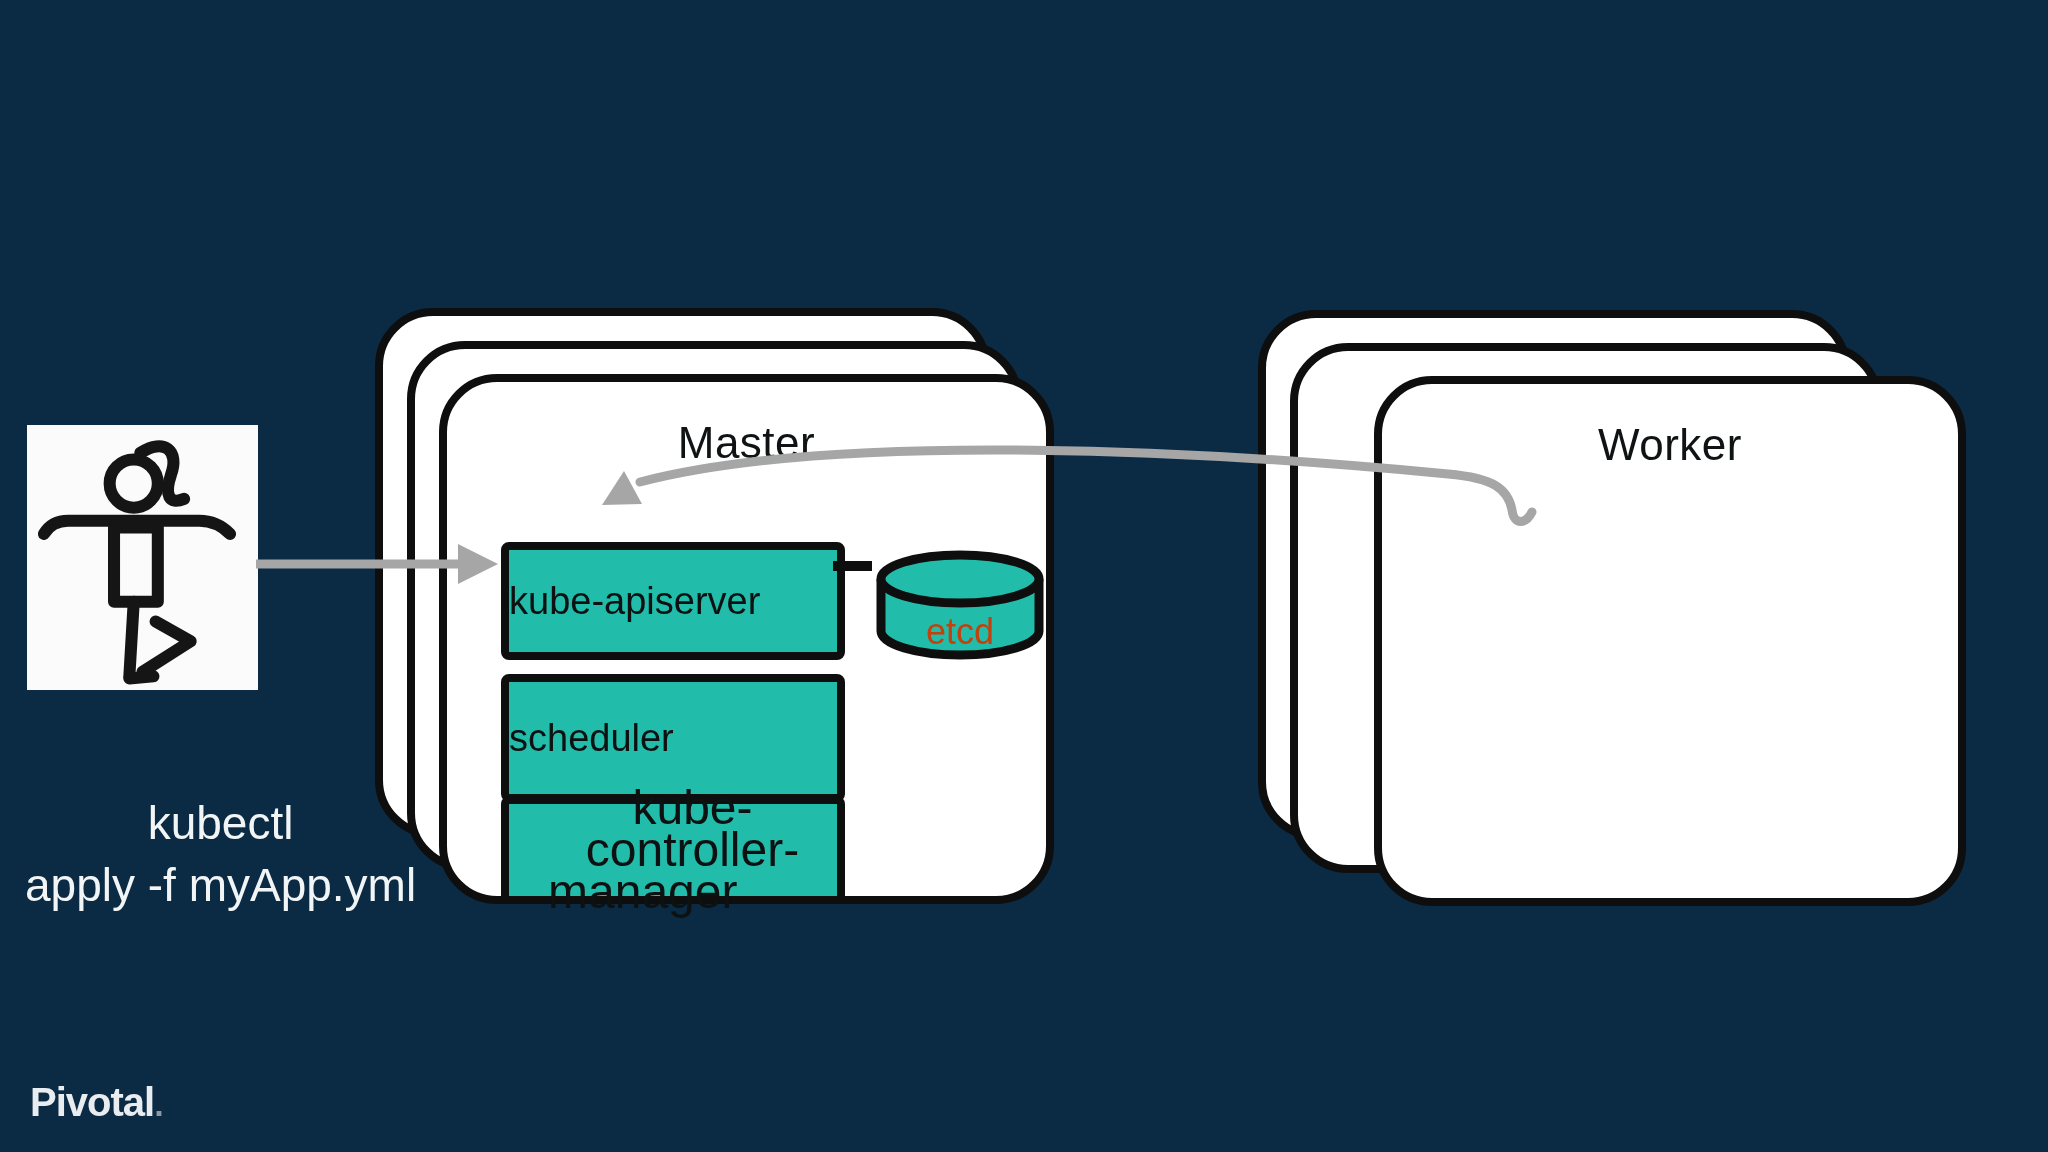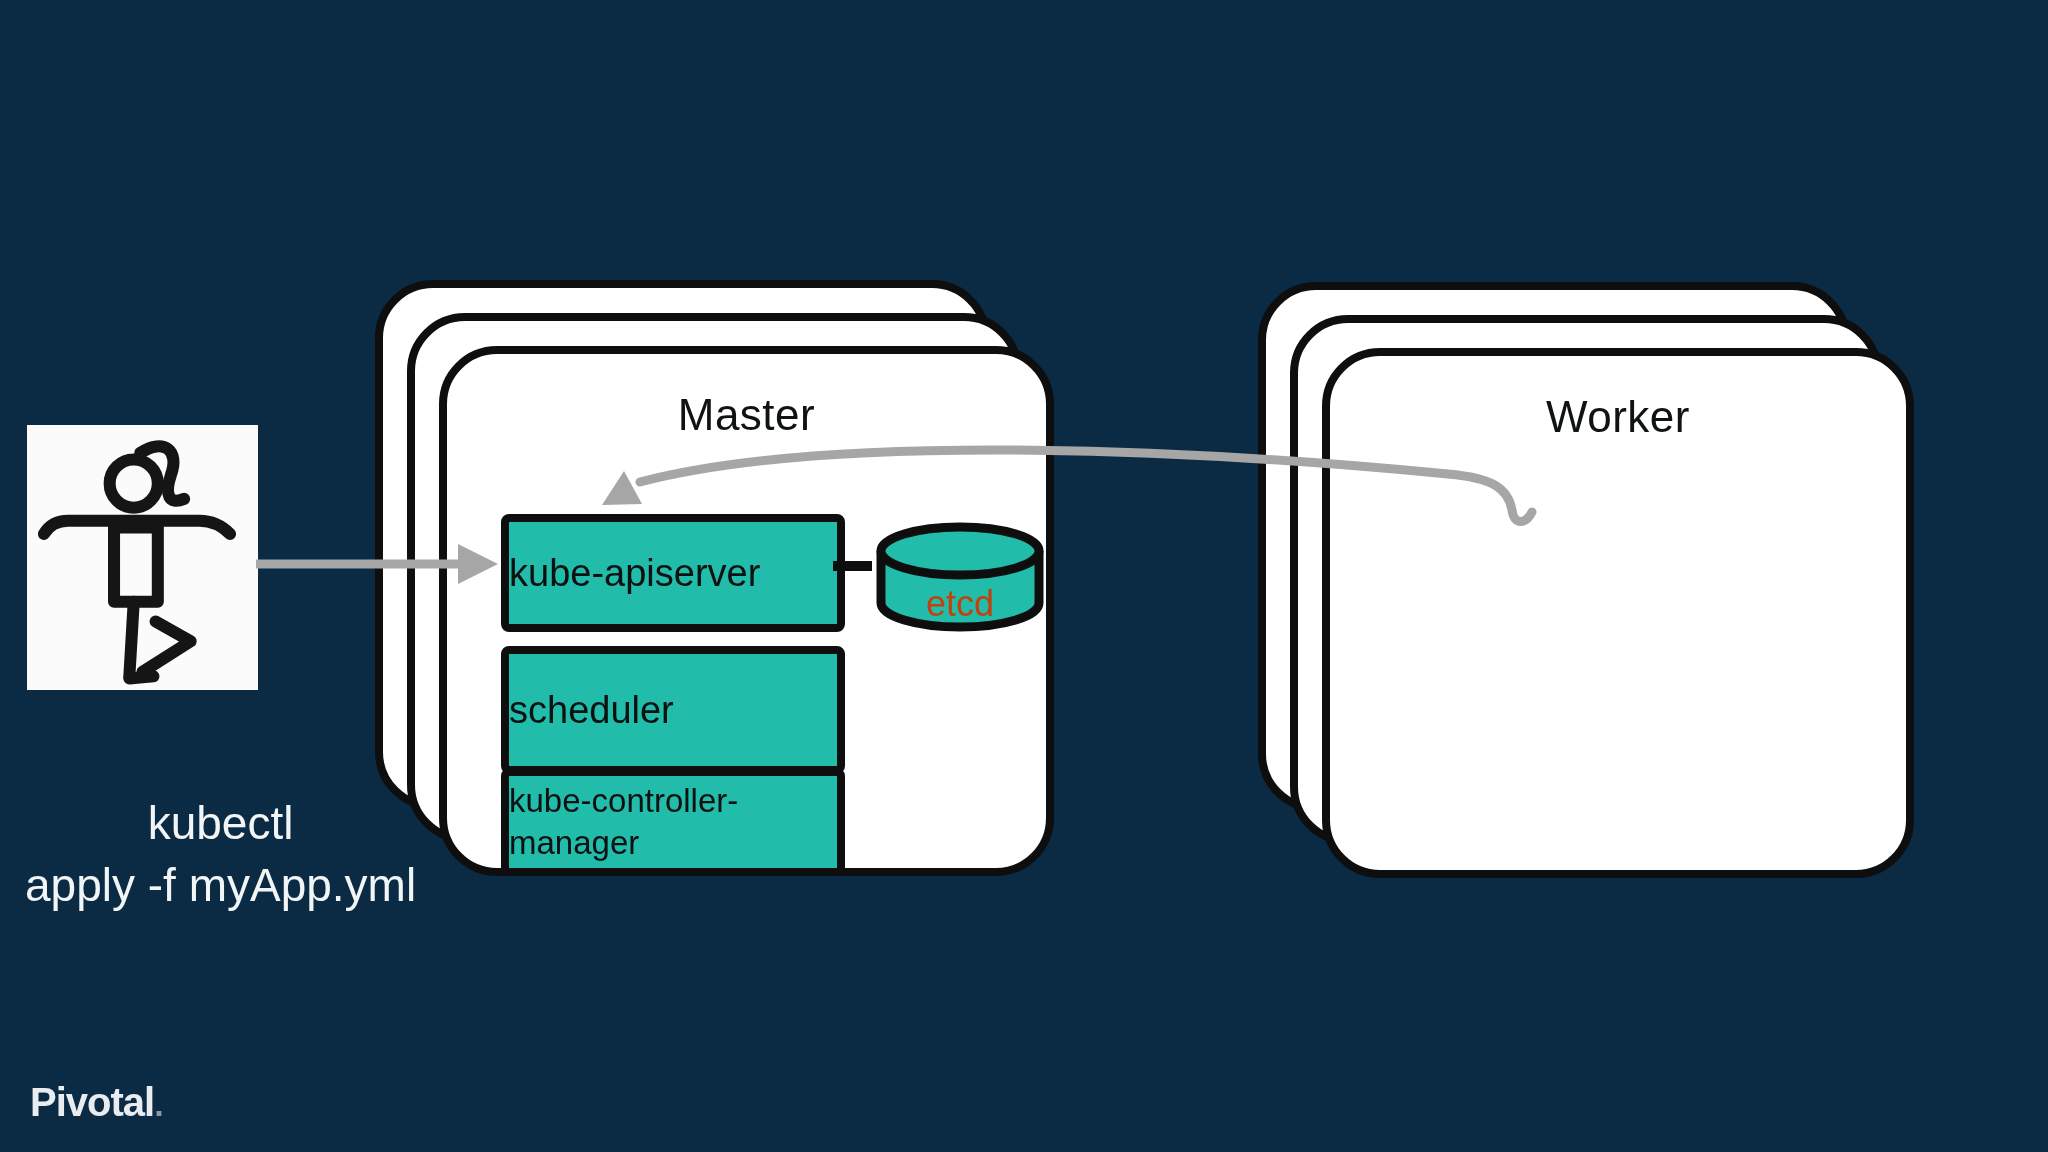--- a/index.html
+++ b/index.html
@@ -6,35 +6,36 @@
   .stage{
     position:relative;width:2048px;height:1152px;overflow:hidden;
     background:var(--bg,#0b2a44);
     font-family:"Liberation Sans","DejaVu Sans",sans-serif;
   }
   
   .card{
     position:absolute;background:var(--card,#fff);
     border:8px solid var(--stroke,#0e0e0e);border-radius:58px;
     box-sizing:border-box;
+    margin-top:28px;
   }
   .card.master{width:615px;height:530px;}
   .card.worker{width:592px;height:530px;}
   .node-title{
     position:absolute;top:36px;left:0;right:0;text-align:center;
     font-size:44px;color:#101314;letter-spacing:.5px;
   }
   .tealbox{
     position:absolute;background:var(--teal,#22bcaa);
     border:8px solid var(--stroke,#0e0e0e);border-radius:8px;
     box-sizing:border-box;display:flex;flex-direction:column;
     align-items:flex-start;justify-content:center;
     color:#0e1111;font-size:38px;line-height:44px;text-align:center;
   }
-  .tealbox.small-text{font-size:33px;line-height:42px;}
+  .tealbox.small-text{font-size:48px;line-height:42px;padding-left:39px;}
   
   .box-apiserver{left:54px;top:160px;width:344px;height:118px;}
   .box-scheduler{left:54px;top:292px;width:344px;height:128px;}
   .box-kcm{left:54px;top:414px;width:344px;height:108px;}
   .etcd{position:absolute;left:425px;top:165px;width:176px;height:116px;}
   .etcd svg{position:absolute;inset:0;}
   .etcd-label{
     position:absolute;left:0;right:0;bottom:10px;text-align:center;
     font-size:36px;color:#c2410c;
   }
@@ -105,21 +106,21 @@
       <svg viewBox="0 0 176 116">
         <path d="M 9 32 L 9 84 A 79 24 0 0 0 167 84 L 167 32" fill="#22bcaa" stroke="#0e0e0e" stroke-width="9"></path>
         <ellipse cx="88" cy="32" rx="79" ry="24" fill="#22bcaa" stroke="#0e0e0e" stroke-width="9"></ellipse>
       </svg>
       <div class="etcd-label">etcd</div>
     </div>
   </div>
 
   <div class="card worker" style="left:1258px;top:282px"></div>
   <div class="card worker" style="left:1290px;top:315px"></div>
-  <div class="card worker" style="left:1322px;top:348px">
+  <div class="card worker" style="left:1374px;top:348px">
     <div class="node-title">Worker</div>
   </div>
 
   <svg class="overlay" viewBox="0 0 2048 1152">
 
     <line x1="833" y1="566" x2="872" y2="566" stroke="#0e0e0e" stroke-width="10"></line>
 
     <line x1="256" y1="564" x2="464" y2="564" stroke="#a6a6a6" stroke-width="9"></line>
     <polygon points="498,564 458,544 458,584" fill="#a6a6a6"></polygon>
 

